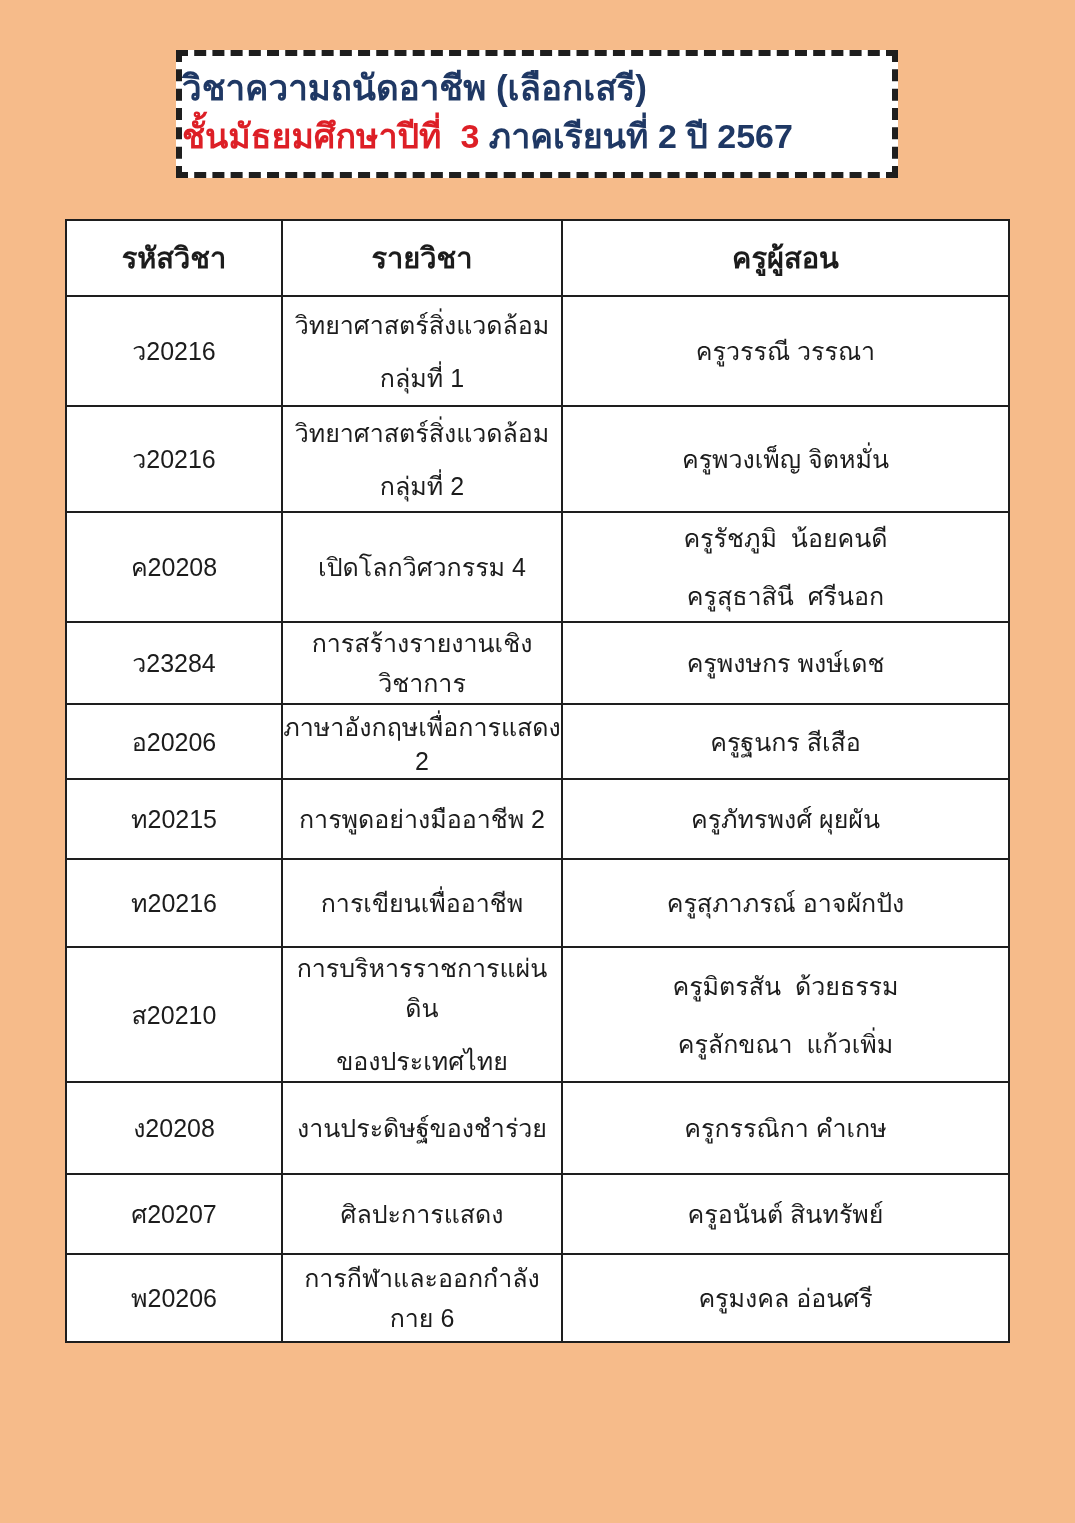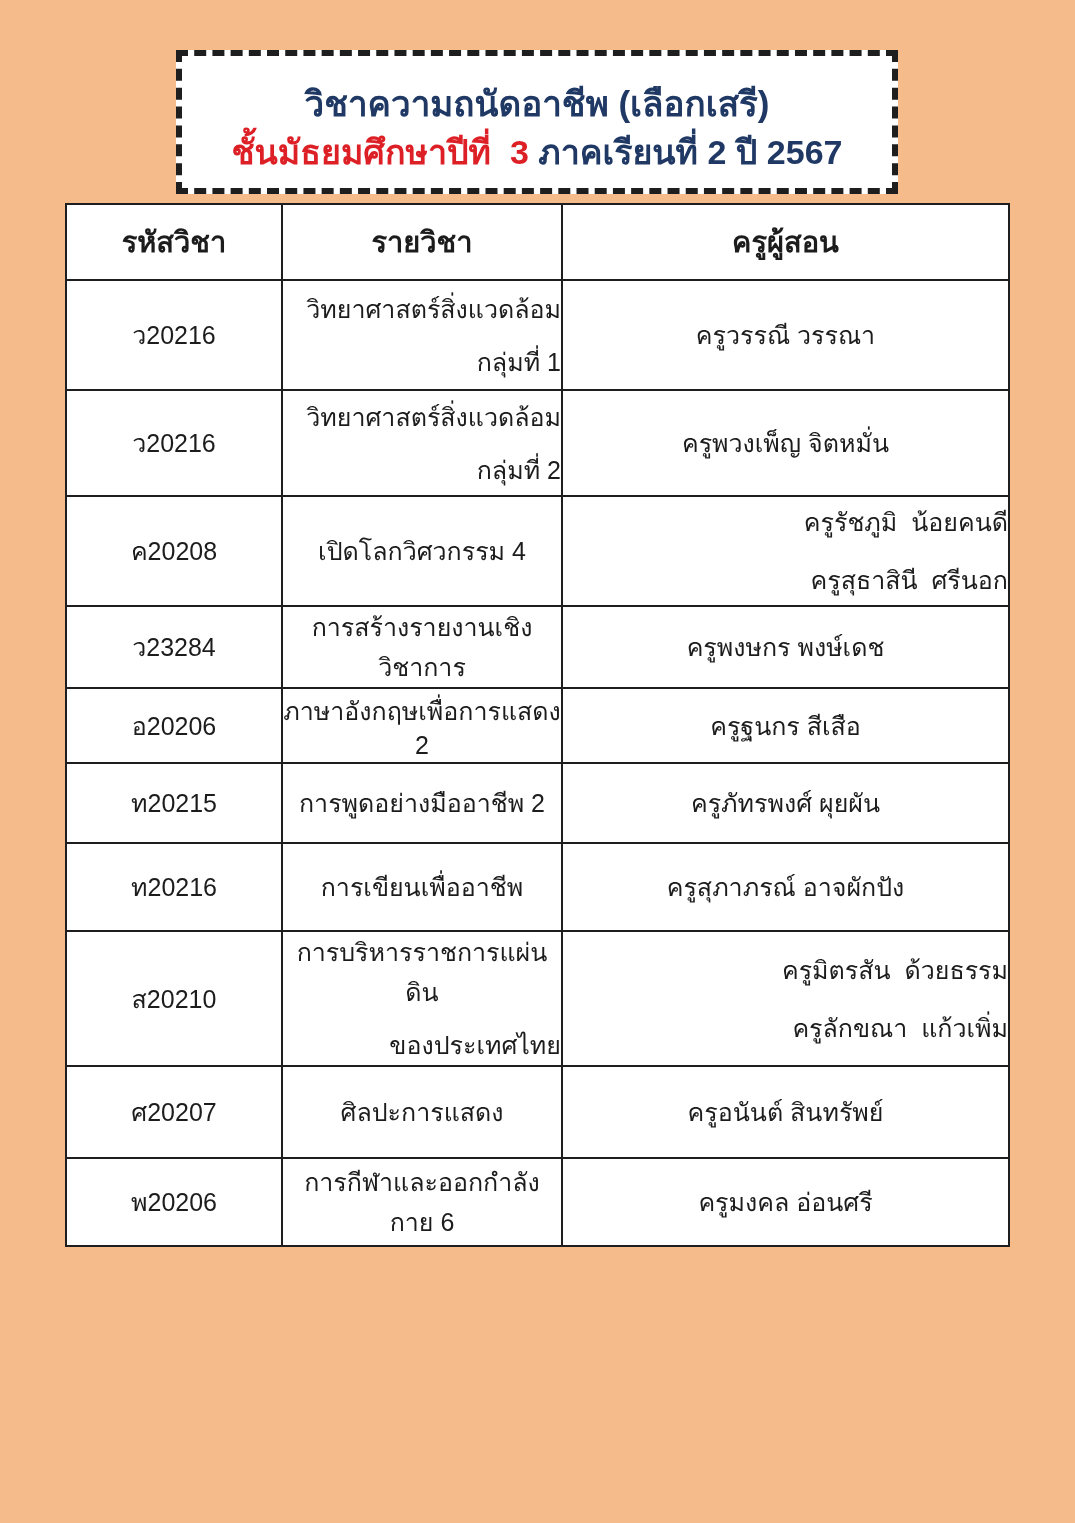--- a/index.html
+++ b/index.html
@@ -15,43 +15,43 @@
     color: #1c1c1c;
   }
   
   .title-box {
     position: absolute;
     left: 176px;
     top: 50px;
     width: 710px;
     background: #ffffff;
     border: 6px dashed #1e1e1e;
-    text-align: center;
-    padding: 24px 0 12px 0;
+    text-align: left;
+    padding: 8px 0 12px 0;
   }
   .title-line1 {
     font-size: 35px;
     font-weight: bold;
     color: #1f3864;
     line-height: 48px;
     white-space: pre-wrap;
   }
   .title-line2 {
     font-size: 34px;
     font-weight: bold;
     line-height: 48px;
   }
   .title-line2 .red   { color: #dd1f26; white-space: pre-wrap; }
   .title-line2 .dark  { color: #1f3864; white-space: pre-wrap; }
 
   
   table.course-table {
     position: absolute;
     left: 65px;
-    top: 203px;
+    top: 219px;
     width: 943px;
     border-collapse: collapse;
     table-layout: fixed;
     background: #ffffff;
   }
   table.course-table th,
   table.course-table td {
     border: 2.5px solid #1e1e1e;
     text-align: center;
     vertical-align: middle;
@@ -62,21 +62,21 @@
     font-size: 29px;
     font-weight: bold;
   }
   table.course-table td {
     font-size: 25px;
     font-weight: normal;
   }
   .stack {
     display: flex;
     flex-direction: column;
-    align-items: flex-end;
+    align-items: center;
     justify-content: center;
   }
   .stack.subject-gap { gap: 13px; }
   .stack.teacher-gap { gap: 18px; }
   .stack span { white-space: pre-wrap; }
 </style>
 </head>
 <body>
 
 <div class="title-box">
@@ -159,20 +159,25 @@
         </div>
       </td>
       <td>
         <div class="stack teacher-gap">
           <span>ครูมิตรสัน  ด้วยธรรม</span>
           <span>ครูลักขณา  แก้วเพิ่ม</span>
         </div>
       </td>
     </tr>
     <tr style="height:92px">
+      <td><span>ง20208</span></td>
+      <td><span>งานประดิษฐ์ของชำร่วย</span></td>
+      <td><span>ครูกรรณิกา  คำเกษ</span></td>
+    </tr>
+    <tr style="height:80px">
       <td><span>ศ20207</span></td>
       <td><span>ศิลปะการแสดง</span></td>
       <td><span>ครูอนันต์  สินทรัพย์</span></td>
     </tr>
     <tr style="height:88px">
       <td><span>พ20206</span></td>
       <td><span>การกีฬาและออกกำลังกาย 6</span></td>
       <td><span>ครูมงคล  อ่อนศรี</span></td>
     </tr>
   </tbody>

